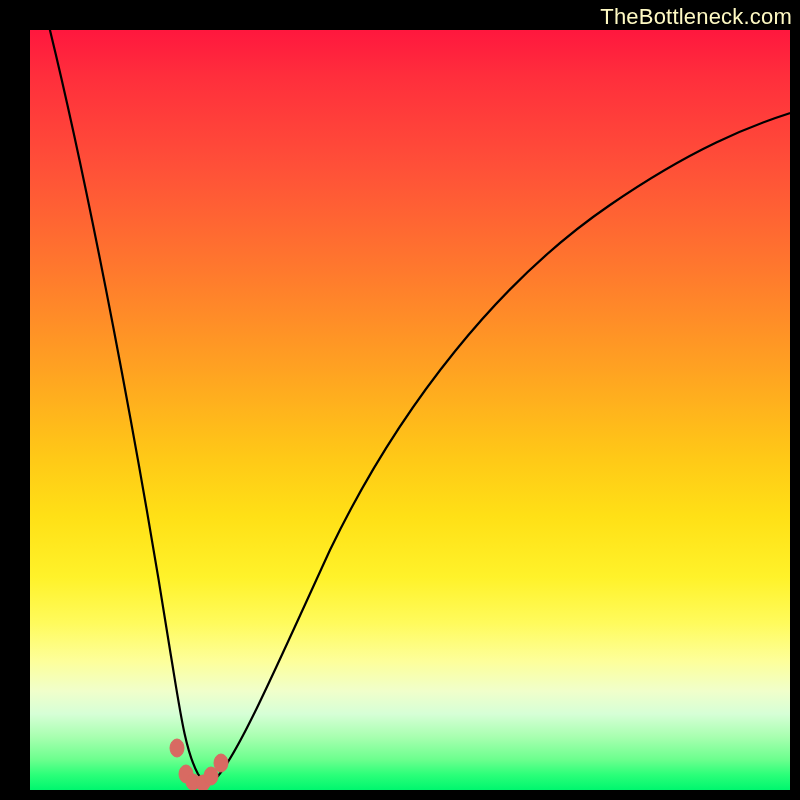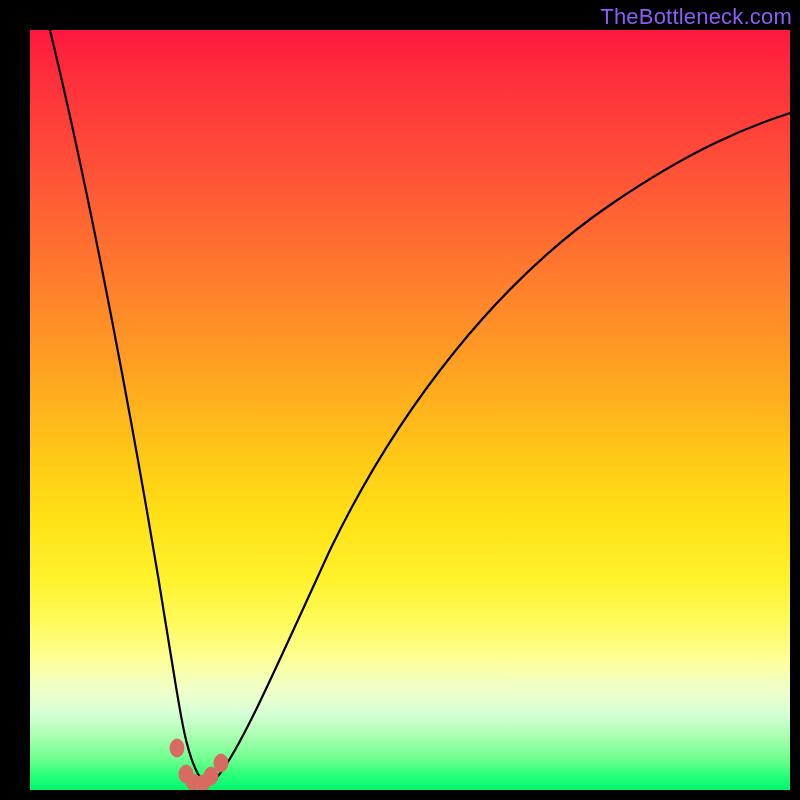--- a/index.html
+++ b/index.html
@@ -45,21 +45,21 @@
       #a8ffb0 93%,
       #6cff8e 96%,
       #2bff79 98%,
       #00f66e 100%
     );
   }
   .watermark {
     position: absolute;
     top: 4px;
     right: 8px;
-    color: #8b5cf6;
+    color: #fef9c3;
     font-size: 22px;
     letter-spacing: 0.2px;
     font-weight: 400;
     user-select: none;
   }
   svg.curve {
     position: absolute;
     left: 0; top: 0;
     width: 760px; height: 760px;
   }

